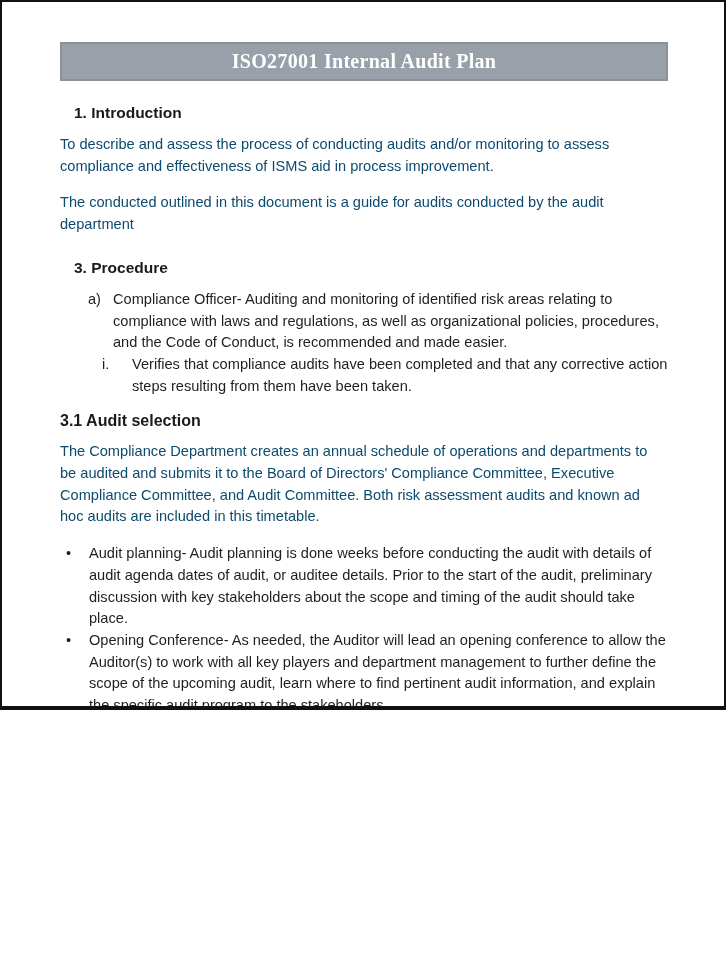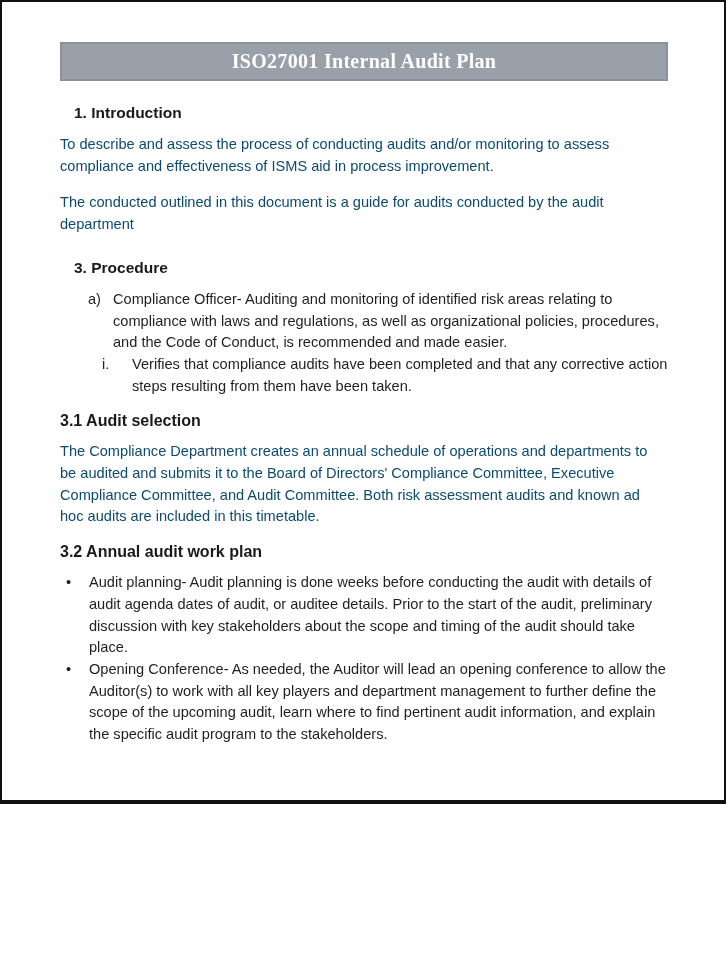--- a/index.html
+++ b/index.html
@@ -2,21 +2,21 @@
 <html><head>
 <meta charset="utf-8">
 <style>
   * { margin: 0; padding: 0; box-sizing: border-box; }
   html, body { background: #ffffff; }
   body { font-family: "Liberation Sans", sans-serif; }
 
   .page {
     position: relative;
     width: 726px;
-    height: 804px;
+    height: 710px;
     background: #ffffff;
     border: 2px solid #111111;
     border-bottom-width: 4px;
     overflow: hidden;
   }
 
   .content {
     padding: 0 56px 0 58px;
   }
 
@@ -119,21 +119,20 @@
       <span class="alpha-text">Compliance Officer- Auditing and monitoring of identified risk areas relating to compliance with laws and regulations, as well as organizational policies, procedures, and the Code of Conduct, is recommended and made easier.</span>
     </div>
     <div class="roman-item">
       <span class="roman-label">i.</span>
       <span class="roman-text">Verifies that compliance audits have been completed and that any corrective action steps resulting from them have been taken.</span>
     </div>
 
     <h2 class="sub-heading">3.1 Audit selection</h2>
     <p class="body-text">The Compliance Department creates an annual schedule of operations and departments to be audited and submits it to the Board of Directors' Compliance Committee, Executive Compliance Committee, and Audit Committee. Both risk assessment audits and known ad hoc audits are included in this timetable.</p>
 
-    <h2 class="sub-heading">3.2 Annual audit work plan</h2>
 
 
     <ul class="bullet-list">
       <li>
         <span class="bullet-dot">•</span>
         <span>Audit planning- Audit planning is done weeks before conducting the audit with details of audit agenda dates of audit, or auditee details. Prior to the start of the audit, preliminary discussion with key stakeholders about the scope and timing of the audit should take place.</span>
       </li>
       <li>
         <span class="bullet-dot">•</span>
         <span>Opening Conference- As needed, the Auditor will lead an opening conference to allow the Auditor(s) to work with all key players and department management to further define the scope of the upcoming audit, learn where to find pertinent audit information, and explain the specific audit program to the stakeholders.</span>

